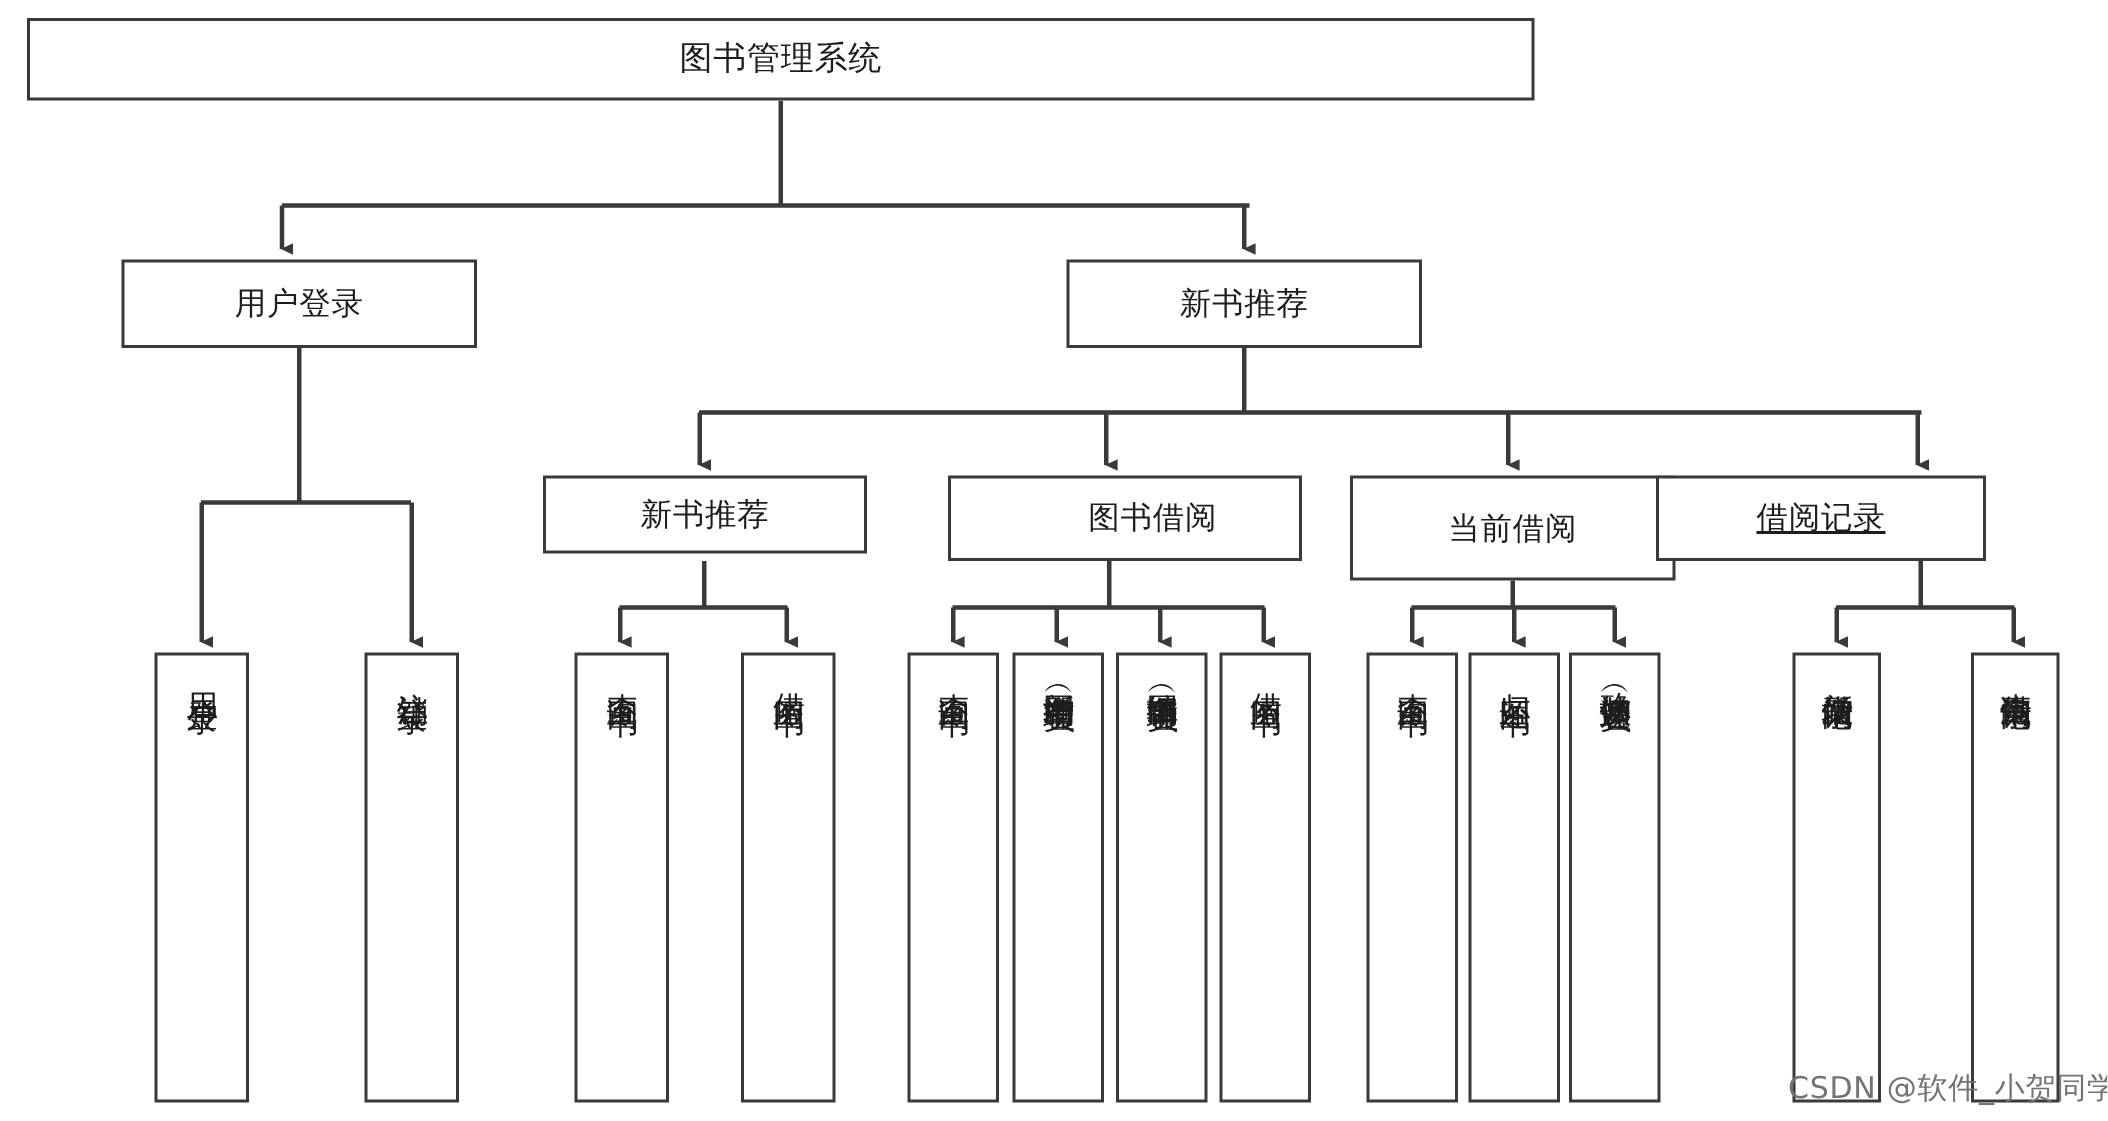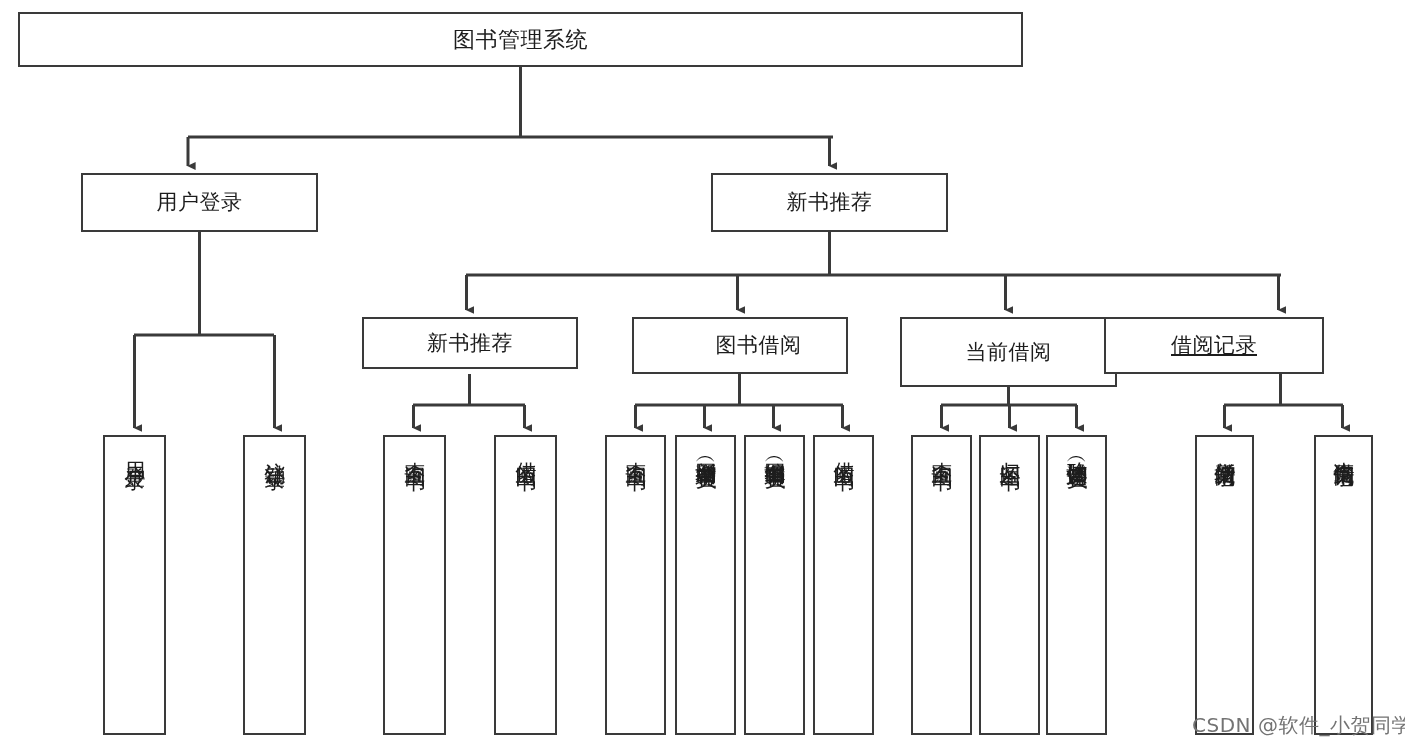--- a/index.html
+++ b/index.html
@@ -137,21 +137,21 @@
   <div class="node horiz" style="left:81px; top:173px; width:237px; height:59px;">
     <span class="node-label">用户登录</span>
   </div>
   <div class="node horiz" style="left:711px; top:173px; width:237px; height:59px;">
     <span class="node-label">新书推荐</span>
   </div>
 
   <div class="node horiz" style="left:362px; top:317px; width:216px; height:52px;">
     <span class="node-label">新书推荐</span>
   </div>
-  <div class="node horiz" style="left:632px; top:317px; width:216px; height:57px;padding-left:37px;">
+  <div class="node horiz" style="left:632px; top:317px; width:236px; height:57px;padding-left:37px;">
     <span class="node-label">图书借阅</span>
   </div>
   <div class="node horiz" style="left:900px; top:317px; width:217px; height:70px;">
     <span class="node-label">当前借阅</span>
   </div>
   <div class="node horiz" style="left:1104px; top:317px; width:220px; height:57px;text-decoration:underline;">
     <span class="node-label">借阅记录</span>
   </div>
 
   <div class="node vert" style="left:103px; top:435px; width:63px; height:300px;">

